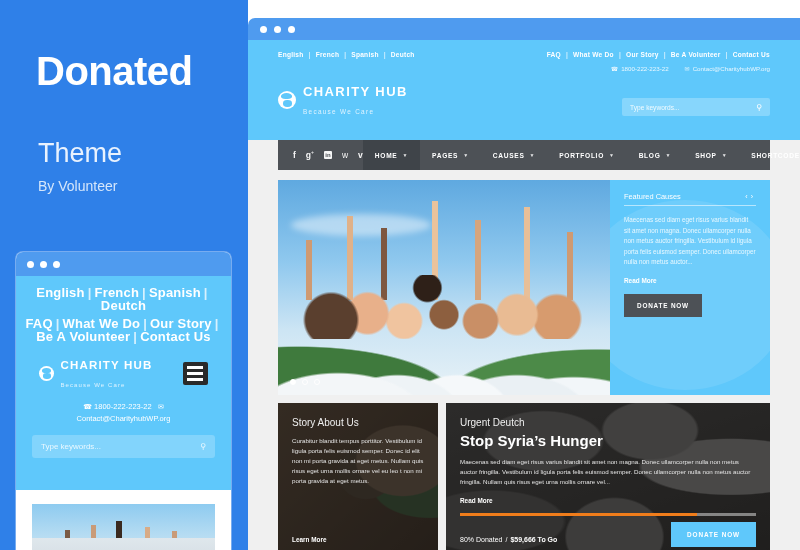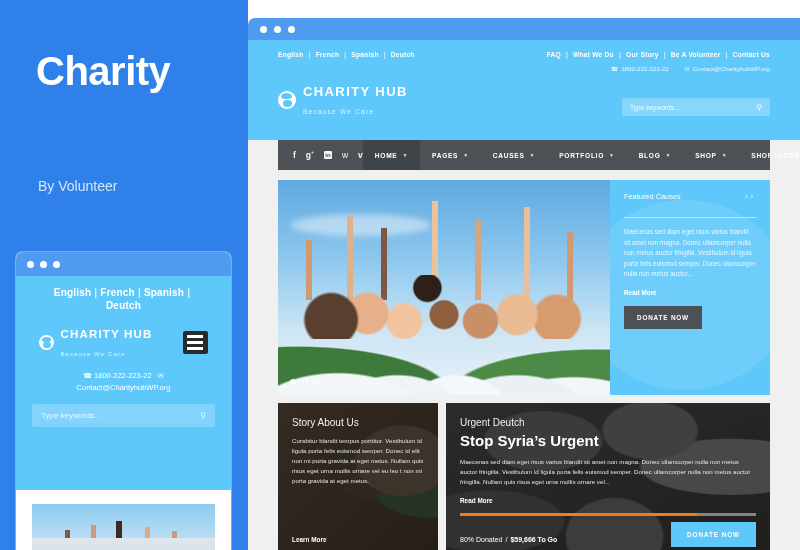--- a/index.html
+++ b/index.html
@@ -36,21 +36,21 @@
     box-shadow: 0 0 0 1px rgba(255,255,255,0.35);
     overflow: hidden;
   }
   .mm-chrome {
     height: 24px; background: #4f9bef; display: flex; align-items: center;
     padding-left: 11px; gap: 6px;
   }
   .mm-dot { width: 7px; height: 7px; border-radius: 50%; background: #ffffff; }
   .mm-body { background: #5fc8fb; height: 214px; padding-top: 10px; }
   .mm-langs, .mm-navs {
-    color: #ffffff; font-size: 10px; font-weight: bold; text-align: center;
+    color: #ffffff; font-size: 13px; font-weight: bold; text-align: center;
     line-height: 13px; letter-spacing: .2px;
   }
   .mm-navs { margin-top: 5px; }
   .mm-sep { opacity: .75; padding: 0 3px; }
   .mm-logo-row {
     display: flex; align-items: center; justify-content: center;
     gap: 30px; margin-top: 12px;
   }
   .mm-logo { display: flex; align-items: center; gap: 6px; }
   .globe {
@@ -231,21 +231,21 @@
   .featured {
     width: 160px; flex: none; background: #5fc8fb; padding: 12px 14px 14px 14px;
     position: relative; overflow: hidden; color: #ffffff;
   }
   .featured::before {
     content:""; position:absolute; left:-30px; top: 20px; width: 210px; height: 190px;
     border-radius: 50%; background: rgba(255,255,255,0.10);
   }
   .feat-head {
     display:flex; justify-content: space-between; align-items:center;
-    border-bottom: 1px solid rgba(255,255,255,0.55); padding-bottom: 16px;
+    border-bottom: 1px solid rgba(255,255,255,0.55); padding-bottom: 4px;
     position:relative; z-index:2;
   }
   .feat-label { font-size: 7.4px; color:#ffffff; }
   .feat-arrows { font-size: 7px; color: #ffffff; letter-spacing: 3px; }
   .feat-title {
     position:relative; z-index:2; margin-top: 11px; font-size: 12.5px;
     font-weight: bold; line-height: 15px;
   }
   .feat-desc {
     position:relative; z-index:2; margin-top: 9px; font-size: 6.3px;
@@ -314,34 +314,39 @@
     letter-spacing: .9px; padding: 9px 16px; margin-bottom:-4px;
   }
 </style>
 </head>
 <body>
 
 <div id="stage">
 
   <div class="left-panel">
     <div class="brand-title">
-      <div>Charity</div>
+      <div>Donated</div>
     </div>
+    <div class="brand-sub">Theme</div>
     <div class="brand-by">By Volunteer</div>
 
     <div class="mobile-mock">
       <div class="mm-chrome">
         <span class="mm-dot"></span>
         <span class="mm-dot"></span>
         <span class="mm-dot"></span>
       </div>
       <div class="mm-body">
         <div class="mm-langs">
           <span>English</span><span class="mm-sep">|</span><span>French</span><span class="mm-sep">|</span><span>Spanish</span><span class="mm-sep">|</span><br>
           <span>Deutch</span>
+        </div>
+        <div class="mm-navs">
+          <span>FAQ</span><span class="mm-sep">|</span><span>What We Do</span><span class="mm-sep">|</span><span>Our Story</span><span class="mm-sep">|</span><br>
+          <span>Be A Volunteer</span><span class="mm-sep">|</span><span>Contact Us</span>
         </div>
         <div class="mm-logo-row">
           <div class="mm-logo">
             <span class="globe sm"></span>
             <span>
               <span class="mm-logo-txt-main">CHARITY HUB</span><br>
               <span class="mm-logo-txt-sub">Because We Care</span>
             </span>
           </div>
           <div class="hamburger">
@@ -487,21 +492,21 @@
             <div class="card-desc">Curabitur blandit tempus porttitor. Vestibulum id ligula porta felis euismod semper. Donec id elit non mi porta gravida at eget metus. Nullam quis risus eget urna mollis ornare vel eu leo t non mi porta gravida at eget metus.</div>
           </div>
           <div class="card-link">Learn More</div>
         </div>
 
         <div class="card card-b">
           <div class="photo-bg"></div>
           <div class="scrim"></div>
           <div class="content">
             <div class="card-kicker">Urgent Deutch</div>
-            <div class="card-title">Stop Syria’s Urgent</div>
+            <div class="card-title">Stop Syria’s Hunger</div>
             <div class="card-desc">Maecenas sed diam eget risus varius blandit sit amet non magna. Donec ullamcorper nulla non metus auctor fringilla. Vestibulum id ligula porta felis euismod semper. Donec ullamcorper nulla non metus auctor fringilla. Nullam quis risus eget urna mollis ornare vel...</div>
             <div class="card-link">Read More</div>
           </div>
           <div class="progress-wrap">
             <div class="progress-bar">
               <div class="progress-fill" id="progress-fill" style="width: 80%;"></div>
             </div>
             <div class="progress-row">
               <div class="progress-text">
                 <span>80% Donated</span><span class="slash">/</span><b>$59,666 To Go</b>

